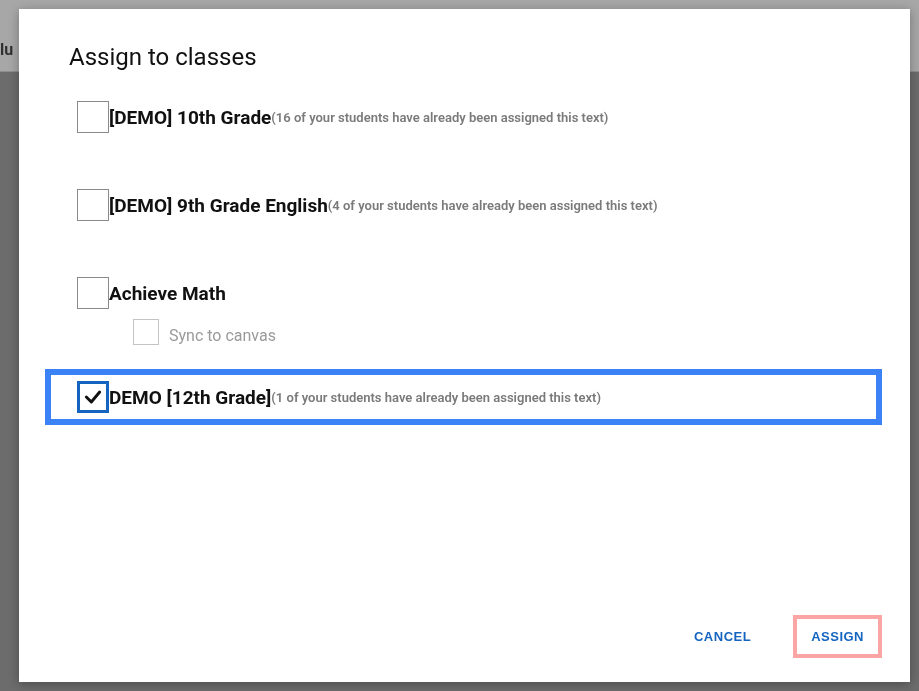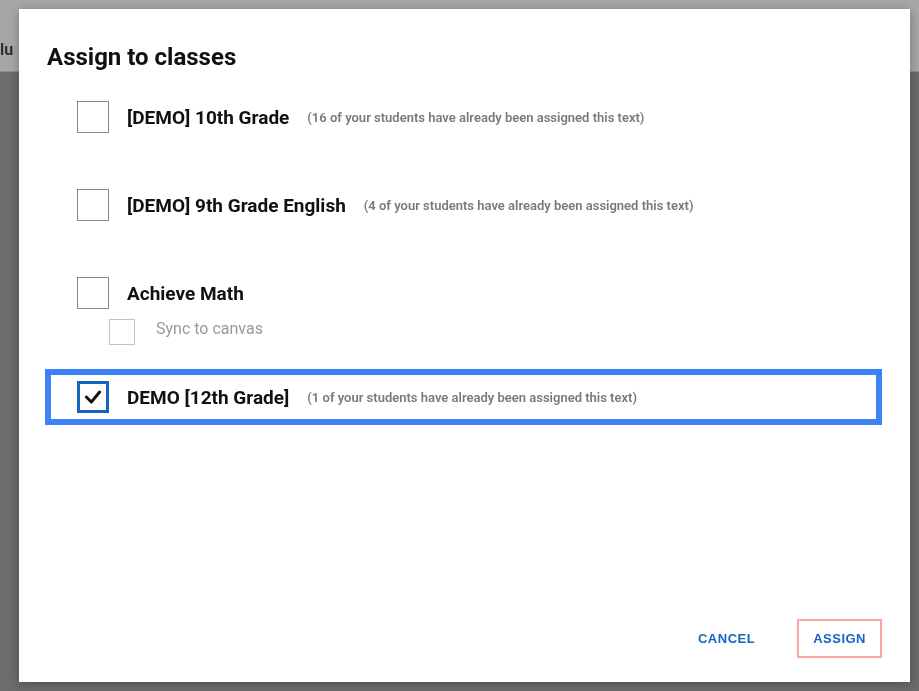--- a/index.html
+++ b/index.html
@@ -38,42 +38,42 @@
       top: 9px;
       bottom: 9px;
       background: #fff;
       box-shadow: 0 2px 10px rgba(0,0,0,0.3);
       padding: 34px 28px 24px 28px;
       display: flex;
       flex-direction: column;
     }
     .dialog-title {
       font-size: 24px;
-      font-weight: 700;
+      font-weight: 400;
       color: #111;
+      margin-left: 22px;
       margin-bottom: 24px;
     }
     .class-list {
       flex: 1;
     }
     .class-row {
       padding: 6px 14px 6px 14px;
       margin-bottom: 44px;
       position: relative;
     }
     .class-row.highlight {
       border: 6px solid #3b82f6;
       padding: 6px 10px 6px 10px;
       margin-left: -2px;
       margin-bottom: 36px;
     }
     .row-main {
       display: flex;
       align-items: center;
-      gap: 18px;
       flex-wrap: wrap;
       padding-left: 16px;
     }
     .checkbox {
       width: 32px;
       height: 32px;
       border: 1px solid #8a8a8a;
       background: #fff;
       display: inline-flex;
       align-items: center;
@@ -98,23 +98,23 @@
       font-weight: 700;
       color: #111;
     }
     .class-note {
       font-size: 13px;
       font-weight: 600;
       color: #7a7a7a;
     }
     .sub-row {
       display: flex;
-      align-items: flex-start;
-      gap: 21px;
-      margin-left: 48px;
+      align-items: flex-end;
+      gap: 10px;
+      margin-left: 72px;
       margin-top: 10px;
     }
     .sub-checkbox {
       width: 26px;
       height: 26px;
       border: 1px solid #c4c4c4;
       background: #fff;
       cursor: pointer;
     }
     .sub-label {
@@ -134,21 +134,21 @@
       letter-spacing: 0.5px;
       padding: 12px 16px;
       border: none;
       background: transparent;
       cursor: pointer;
       text-transform: uppercase;
     }
     .btn-cancel { color: #1565c0; }
     .btn-assign {
       color: #1565c0;
-      border: 2px solid #fca5a5;
+      border: 4px solid #fca5a5;
       padding: 10px 14px;
     }
   </style>
 </head>
 <body>
 
 <div class="backdrop">
   <span class="backdrop-text">lu</span>
 </div>
 <div class="overlay"></div>

